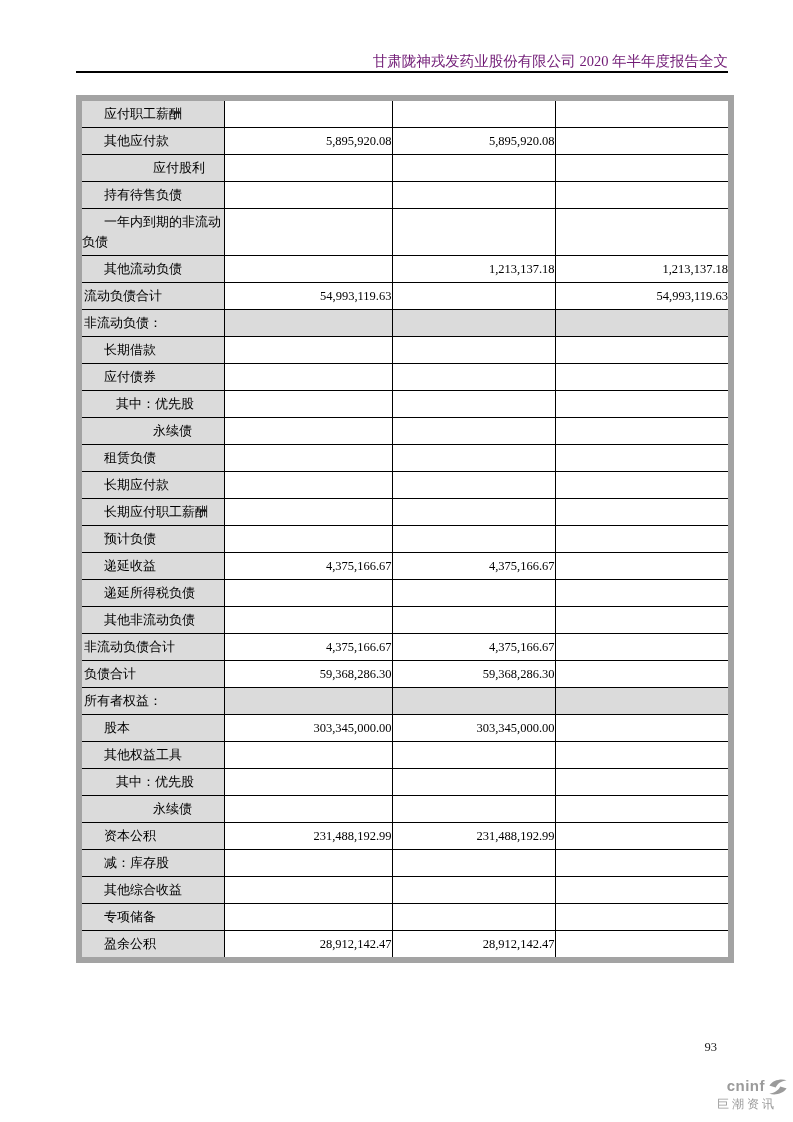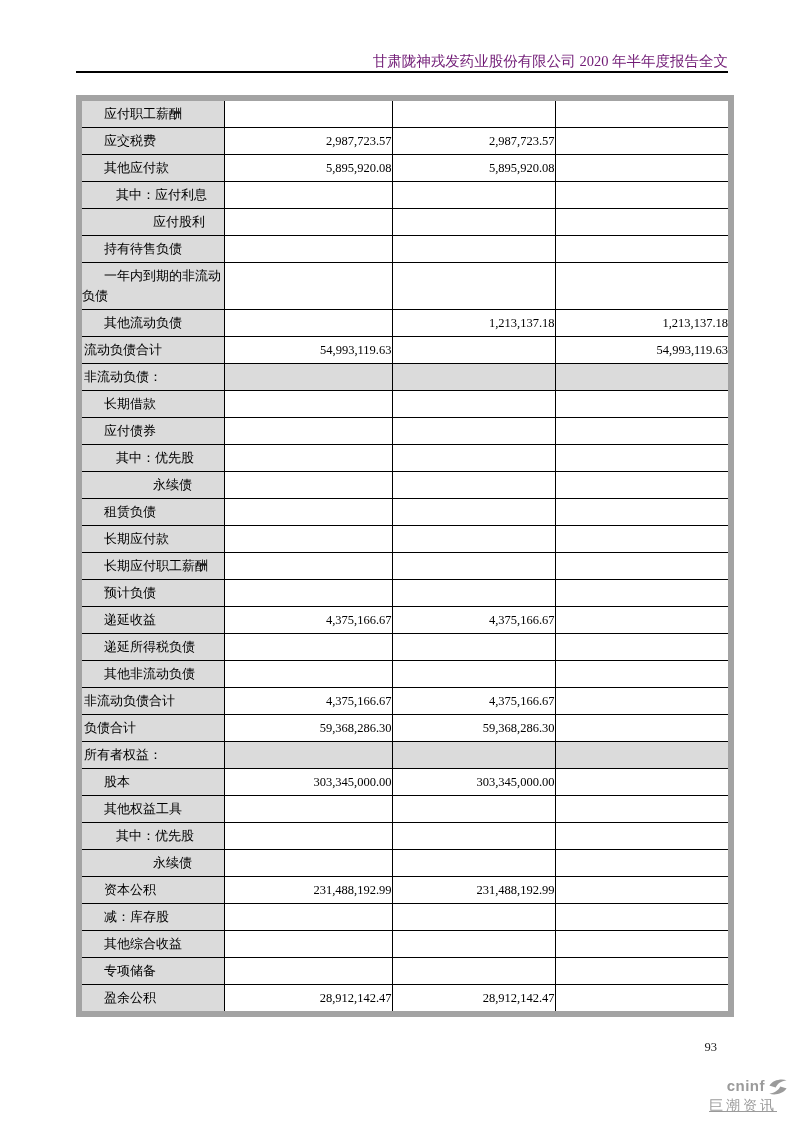--- a/index.html
+++ b/index.html
@@ -98,24 +98,23 @@
     font-weight: bold;
     font-size: 15px;
     letter-spacing: 0.5px;
   }
   .swirl {
     width: 22px;
     height: 18px;
     margin-left: 2px;
   }
   .logo-cn {
-    font-size: 14px;
+    font-size: 12px;
     letter-spacing: 3px;
     margin: 2px 12px 0 0;
-    text-decoration: underline;
   }
   .logo-url {
     font-size: 15px;
     margin-top: 10px;
     font-weight: bold;
   }
 </style>
 </head>
 <body>
 
@@ -133,35 +132,23 @@
       <col style="width:176px">
     </colgroup>
     <tbody>
         <tr>
           <td class="lbl i1">应付职工薪酬</td>
           <td class="val"></td>
           <td class="val"></td>
           <td class="val"></td>
         </tr>
         <tr>
-          <td class="lbl i1">应交税费</td>
-          <td class="val">2,987,723.57</td>
-          <td class="val">2,987,723.57</td>
-          <td class="val"></td>
-        </tr>
-        <tr>
           <td class="lbl i1">其他应付款</td>
           <td class="val">5,895,920.08</td>
           <td class="val">5,895,920.08</td>
-          <td class="val"></td>
-        </tr>
-        <tr>
-          <td class="lbl i2">其中：应付利息</td>
-          <td class="val"></td>
-          <td class="val"></td>
           <td class="val"></td>
         </tr>
         <tr>
           <td class="lbl i3">应付股利</td>
           <td class="val"></td>
           <td class="val"></td>
           <td class="val"></td>
         </tr>
         <tr>
           <td class="lbl i1">持有待售负债</td>

